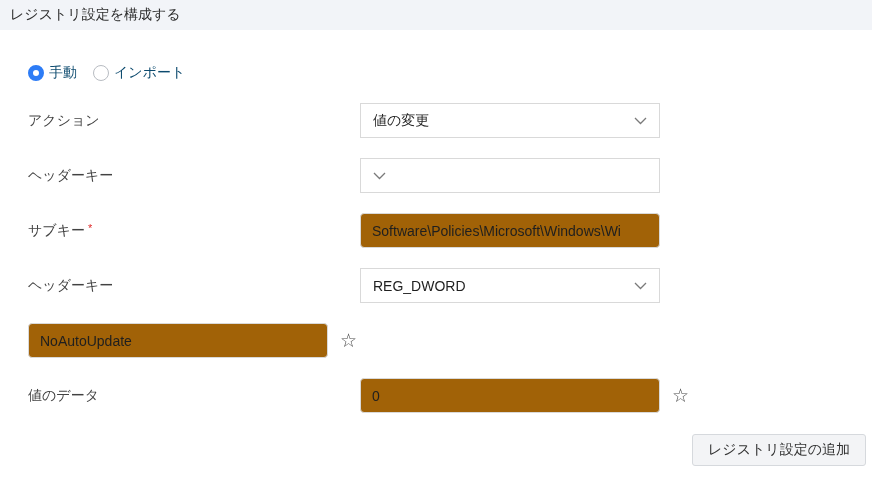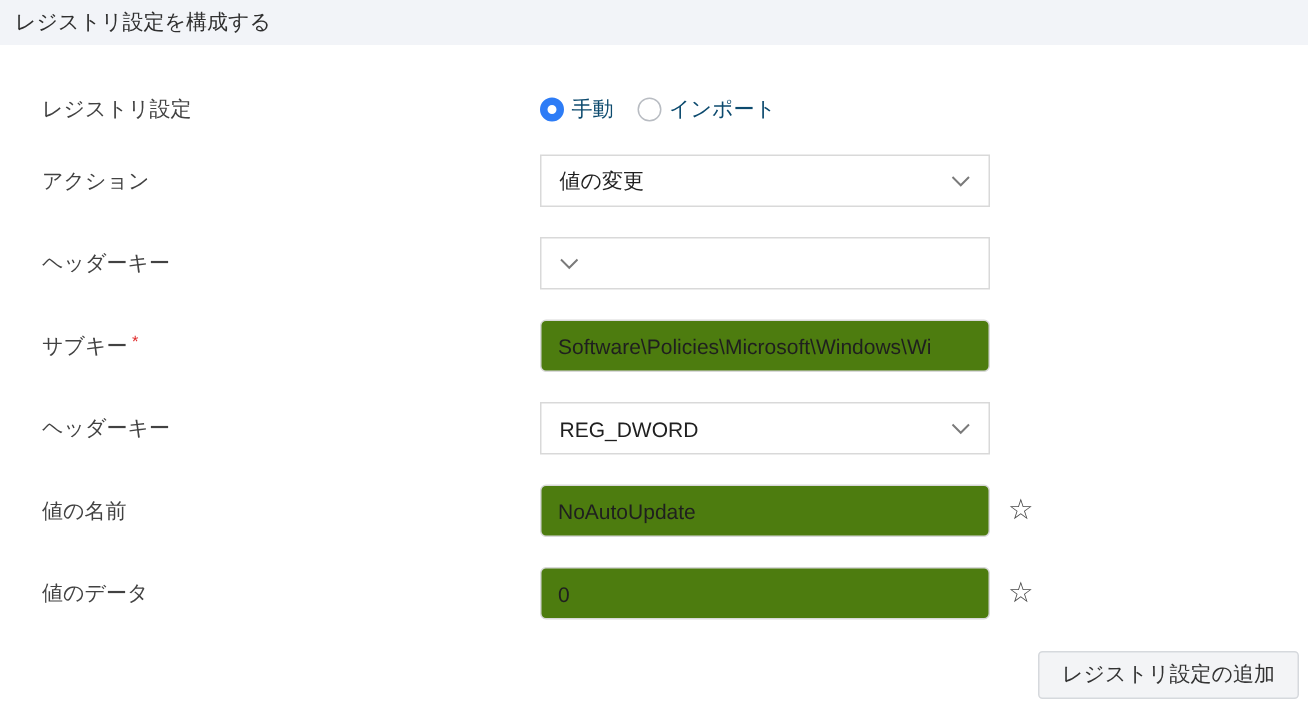--- a/index.html
+++ b/index.html
@@ -33,21 +33,21 @@
     border: 1px solid #d9d9d9; border-radius: 0;
     background: #fff;
     display: flex; align-items: center; justify-content: space-between;
     padding: 0 12px;
     font-size: 14px; color: #1f1f1f;
     cursor: pointer;
   }
   .textfield {
     width: 300px; height: 35px;
     border: 1px solid #d9d9d9; border-radius: 4px;
-    background: #4d7c0f;
+    background: #a16207;
     padding: 0 11px;
     font-size: 14px; color: #1f1f1f;
     font-family: "Liberation Sans", "DejaVu Sans", sans-serif;
     outline: none;
   }
   .chevron { display: flex; align-items: center; }
   .star-icon {
     margin-left: 12px; font-size: 19px; color: #4a4a4a;
     line-height: 1; cursor: pointer; user-select: none;
   }
@@ -71,23 +71,20 @@
 
 <div class="page">
 
   <div class="section-header">
     <span>レジストリ設定を構成する</span>
   </div>
 
   <div class="content">
 
     <div class="row row-radio">
-      <div class="field-label">
-        <span>レジストリ設定</span>
-      </div>
       <div class="radio-group">
         <div class="radio-item">
           <span class="radio-circle selected"></span>
           <span>手動</span>
         </div>
         <div class="radio-item">
           <span class="radio-circle unselected"></span>
           <span>インポート</span>
         </div>
       </div>
@@ -136,23 +133,20 @@
         <span>REG_DWORD</span>
         <span class="chevron">
           <svg width="13" height="8" viewBox="0 0 13 8">
               <polyline points="1,1 6.5,6.5 12,1" fill="none" stroke="#7a7a7a" stroke-width="1.3"></polyline>
             </svg>
         </span>
       </div>
     </div>
 
     <div class="row row-field">
-      <div class="field-label">
-        <span>値の名前</span>
-      </div>
       <input class="textfield" type="text" value="NoAutoUpdate" style="">
       <span class="star-icon">☆</span>
     </div>
 
     <div class="row row-field">
       <div class="field-label">
         <span>値のデータ</span>
       </div>
       <input class="textfield" type="text" value="0" style="">
       <span class="star-icon">☆</span>

